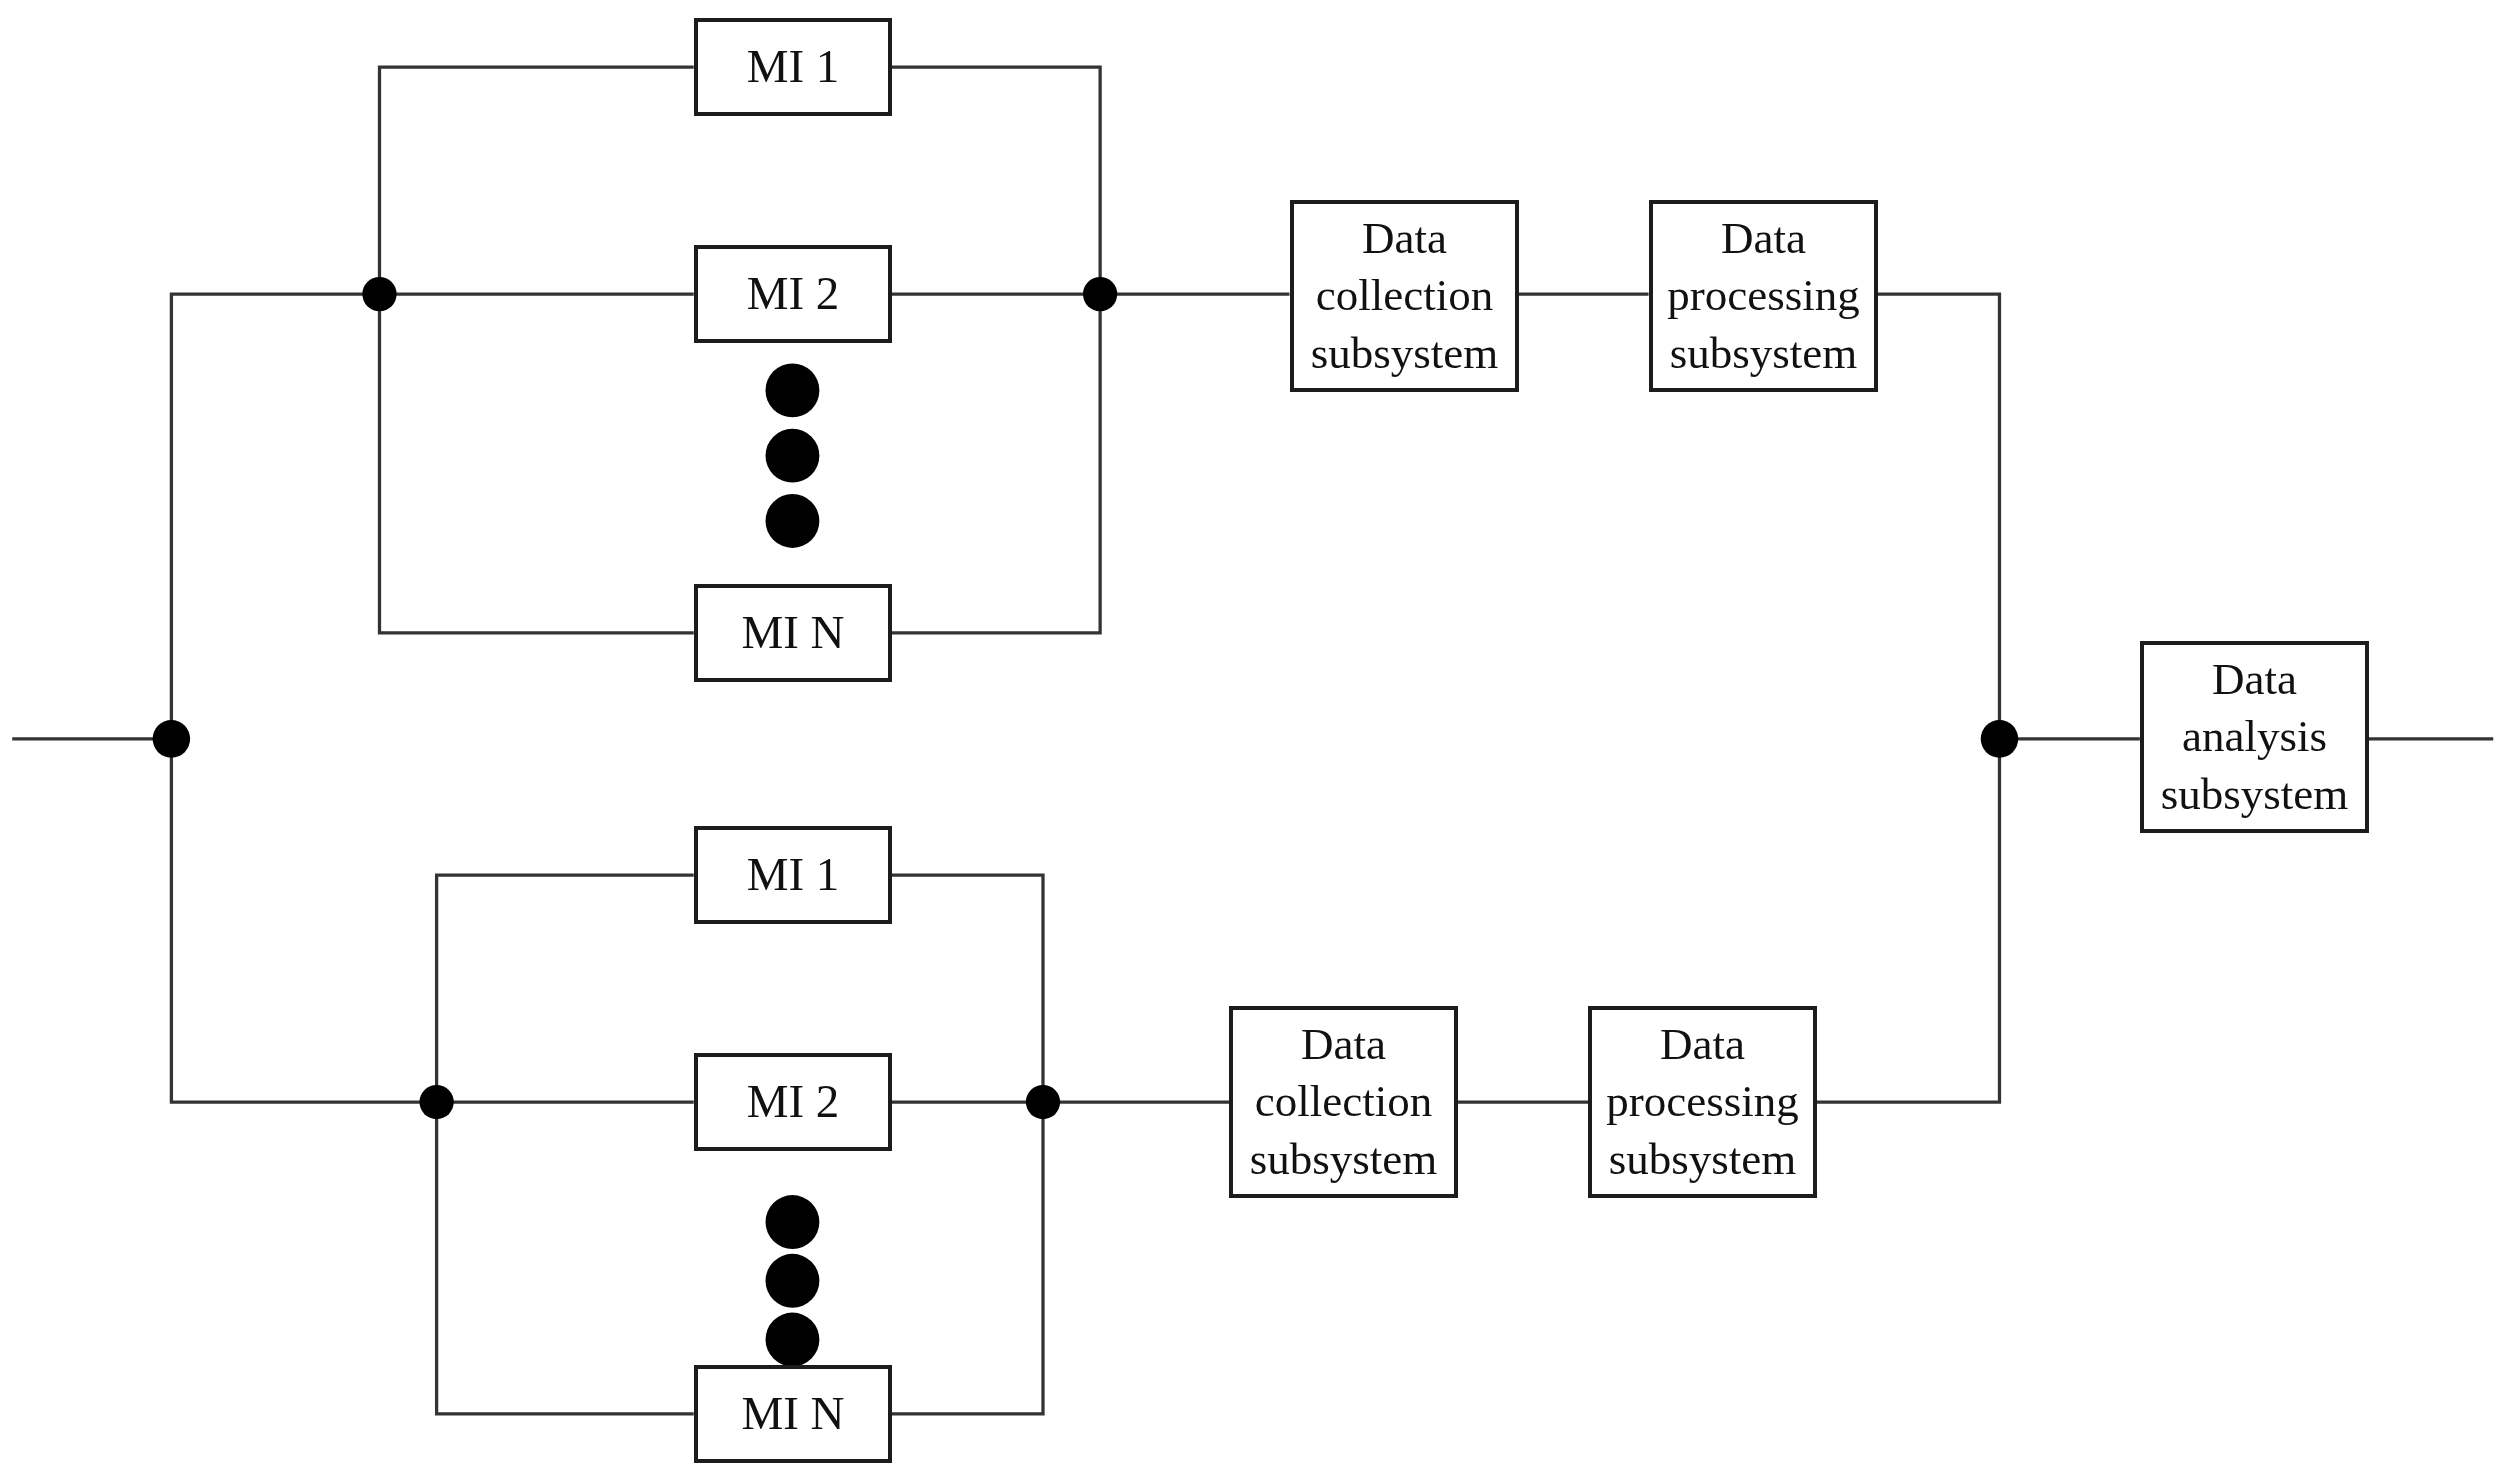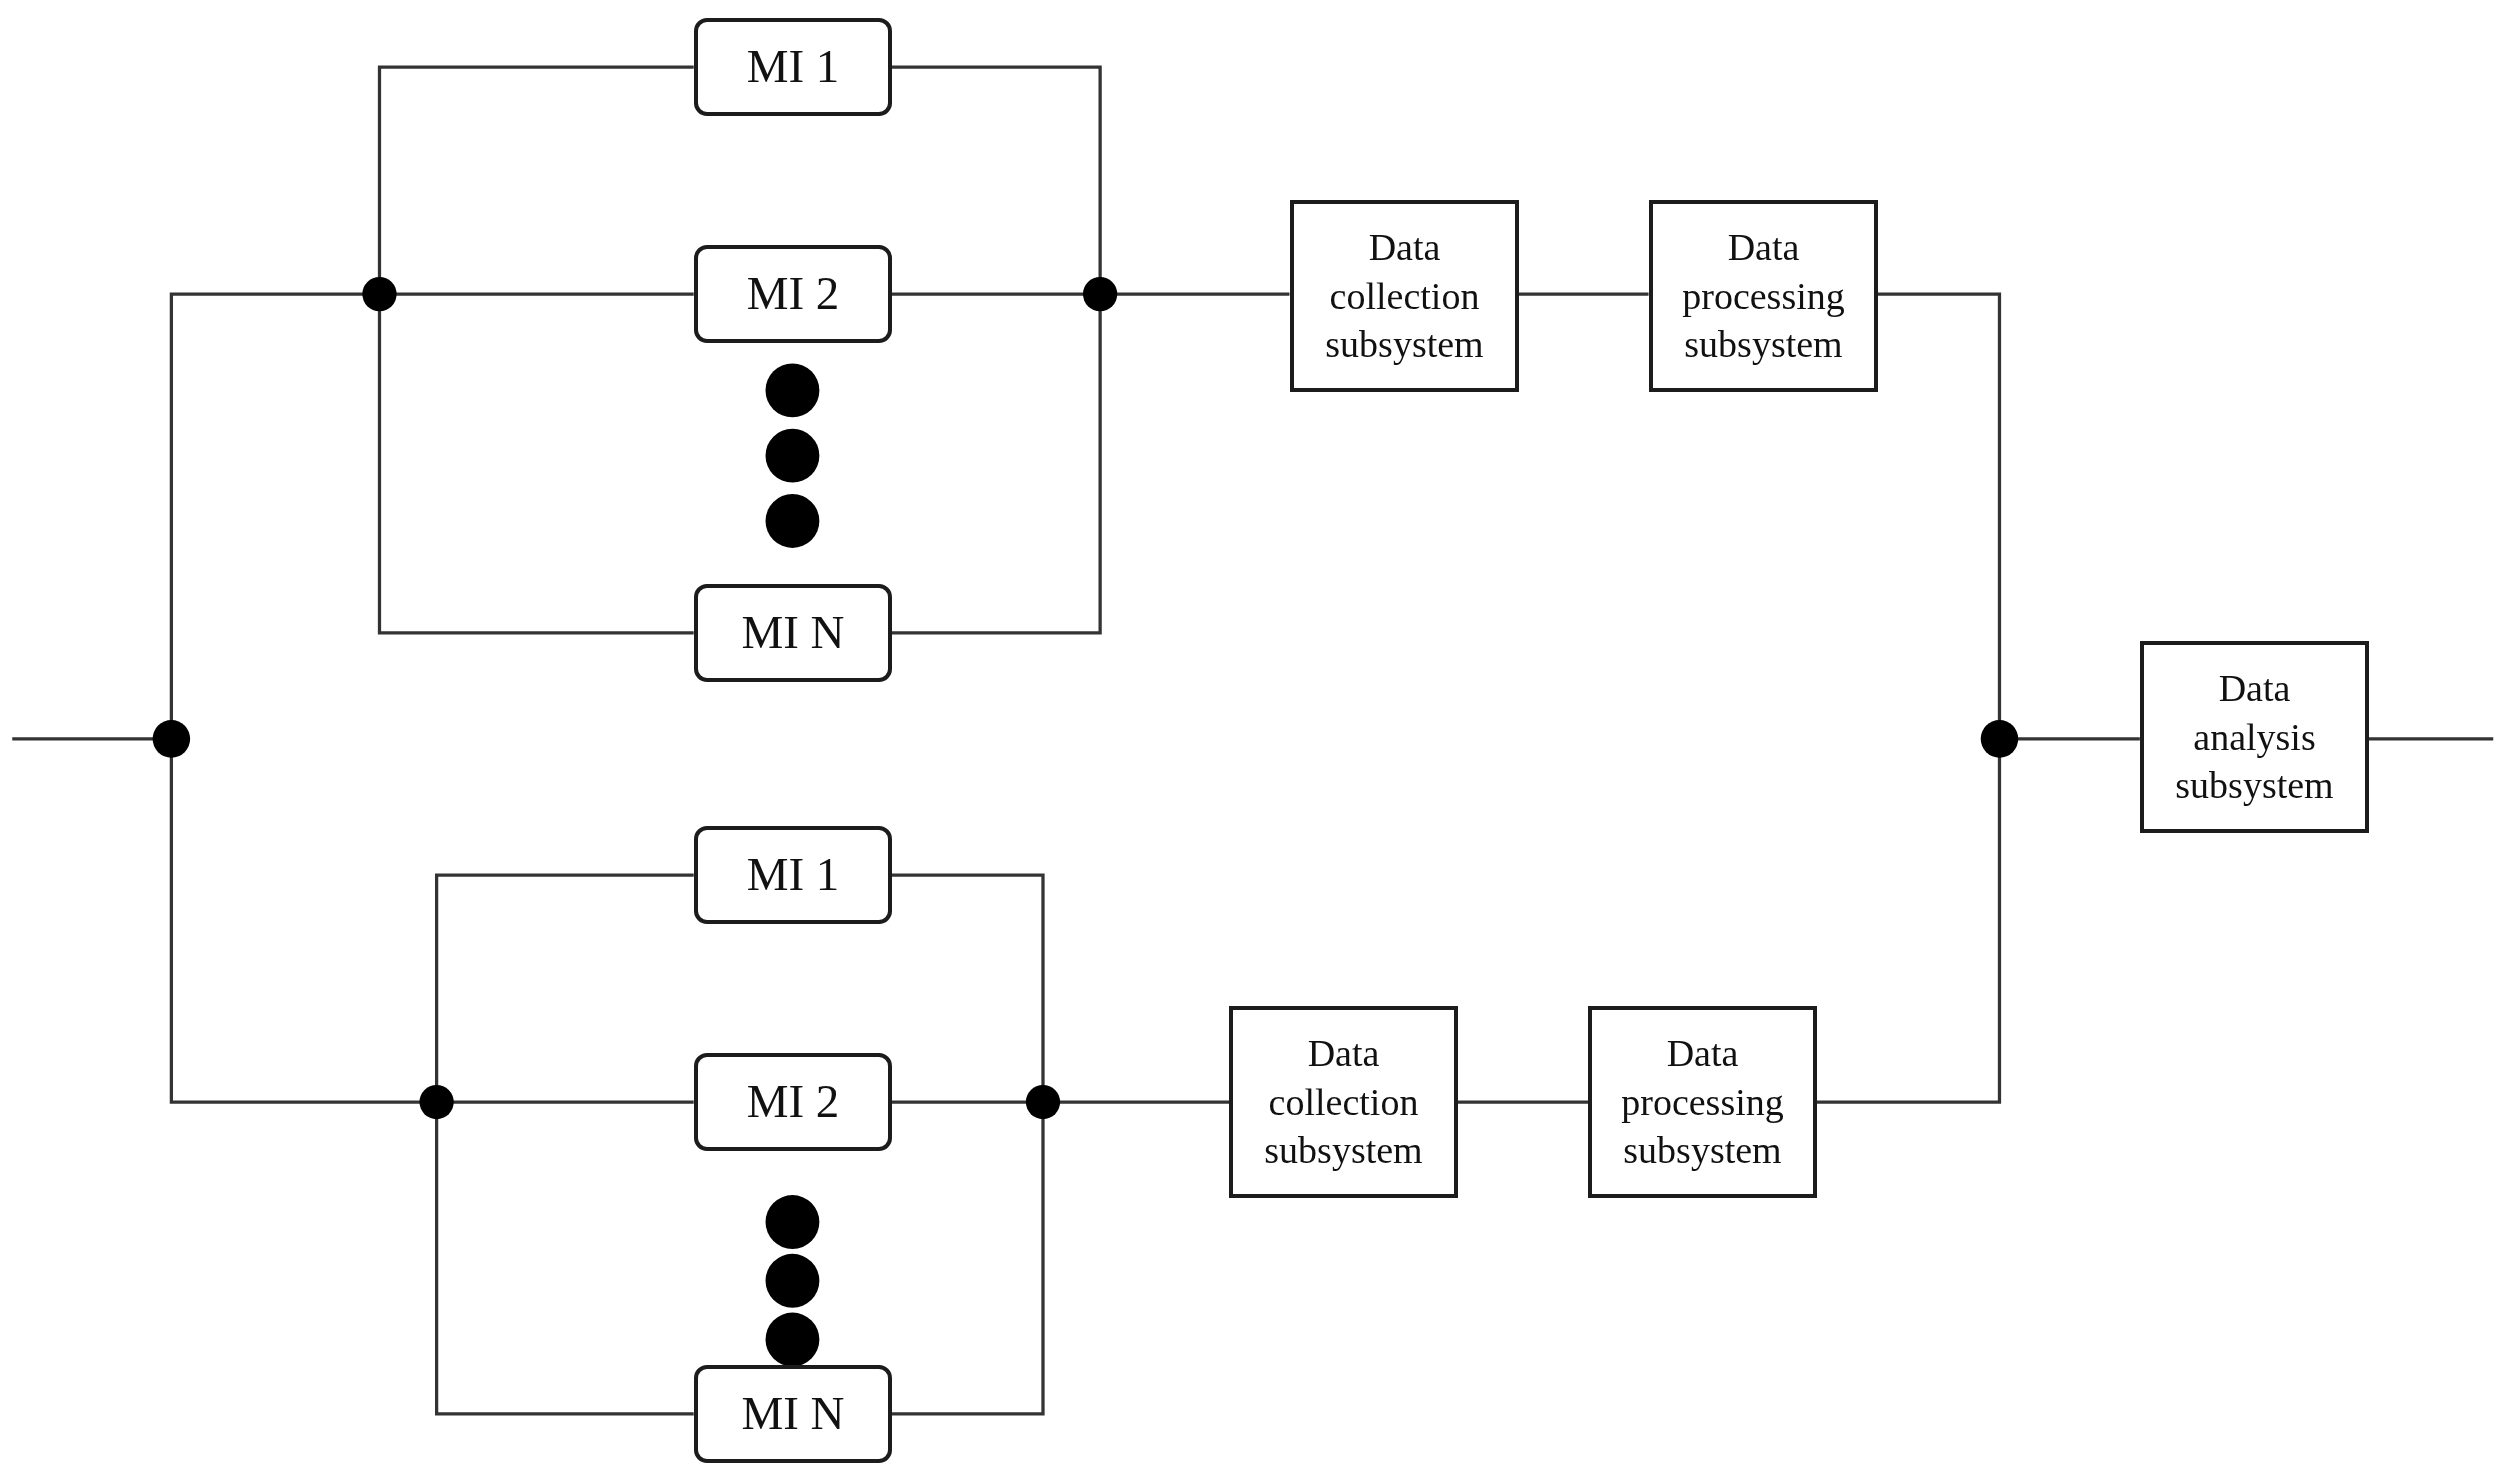--- a/index.html
+++ b/index.html
@@ -17,22 +17,22 @@
     box-sizing:border-box;
     background:#ffffff;
     border:4.1px solid #1c1c1c;
     display:flex;
     align-items:center;
     justify-content:center;
     text-align:center;
     color:#111111;
     white-space:pre-line;
   }
-  .mi{font-size:47px;line-height:1.1;border-radius:13px;}
-  .sub{font-size:38px;line-height:1.28;}
+  .mi{font-size:47px;line-height:1.1;}
+  .sub{font-size:45px;line-height:1.28;}
   
   .mi-t1{left:694px;top:18px;width:198px;height:98px;}
   .mi-t2{left:694px;top:245px;width:198px;height:98px;}
   .mi-tn{left:694px;top:584px;width:198px;height:98px;}
   
   .mi-b1{left:694px;top:826px;width:198px;height:98px;}
   .mi-b2{left:694px;top:1053px;width:198px;height:98px;}
   .mi-bn{left:694px;top:1365px;width:198px;height:98px;}
   
   .dc-t{left:1290px;top:200px;width:229px;height:192px;}

